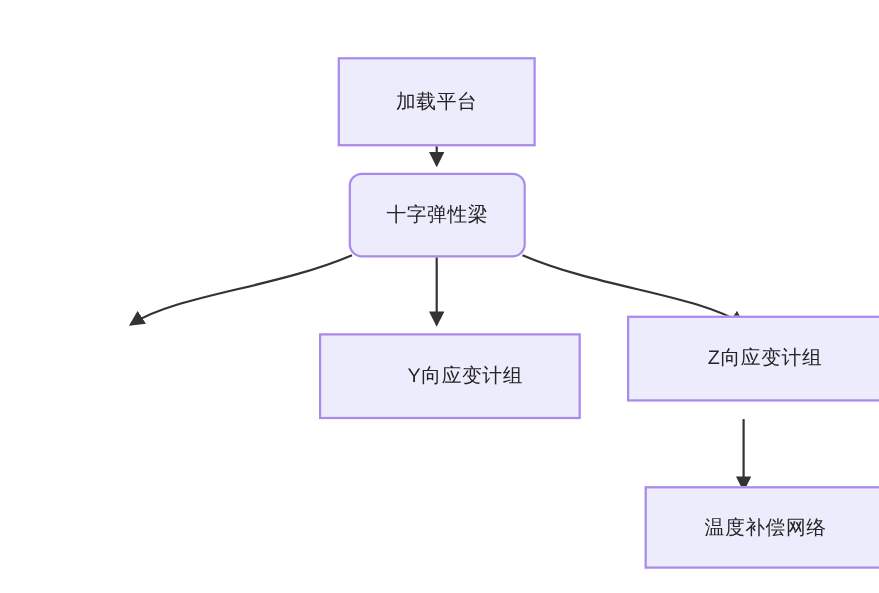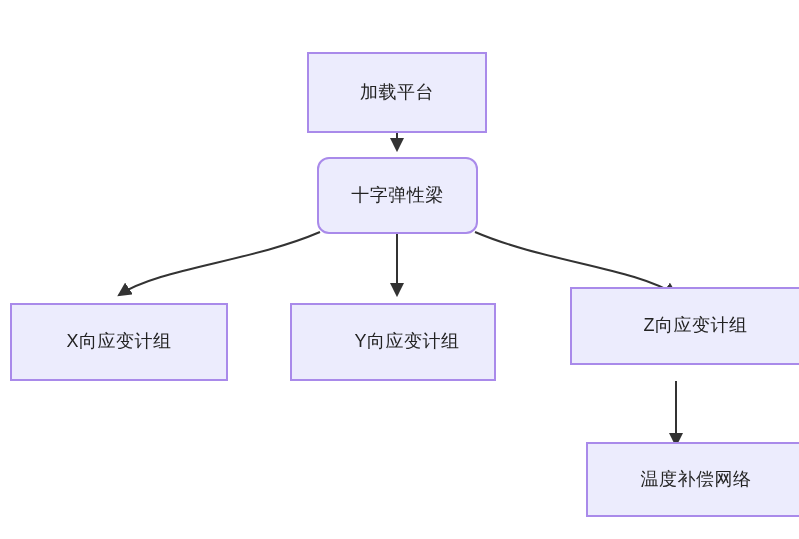--- a/index.html
+++ b/index.html
@@ -44,21 +44,21 @@
     border-radius: 12px;
   }
   .node-label {
     display: block;
   }
 
   
   #node-platform      { left: 307px; top: 8px;   width: 180px; height: 81px; margin-top: 44px; }
   #node-beam          { left: 317px; top: 157px; width: 161px; height: 77px; }
   #node-x-gauge       { left: 10px;  top: 303px; width: 218px; height: 78px; }
-  #node-y-gauge       { left: 290px; top: 303px; width: 206px; height: 78px; padding-left: 28px; }
+  #node-y-gauge       { left: 290px; top: 303px; width: 238px; height: 78px; padding-left: 28px; }
   #node-z-gauge       { left: 570px; top: 287px; width: 251px; height: 78px; }
   #node-temp-comp     { left: 566px; top: 442px; width: 220px; height: 75px; margin-left: 20px; }
 </style>
 </head>
 <body>
 
 <div id="canvas">
 
   <svg id="edge-layer" viewBox="0 0 799 539" width="799" height="539" xmlns="http://www.w3.org/2000/svg">
     <defs>
@@ -79,23 +79,20 @@
   </svg>
 
   <div class="node" id="node-platform">
     <span class="node-label">加载平台</span>
   </div>
 
   <div class="node rounded" id="node-beam">
     <span class="node-label">十字弹性梁</span>
   </div>
 
-  <div class="node" id="node-x-gauge">
-    <span class="node-label">X向应变计组</span>
-  </div>
 
   <div class="node" id="node-y-gauge">
     <span class="node-label">Y向应变计组</span>
   </div>
 
   <div class="node" id="node-z-gauge">
     <span class="node-label">Z向应变计组</span>
   </div>
 
   <div class="node" id="node-temp-comp">

